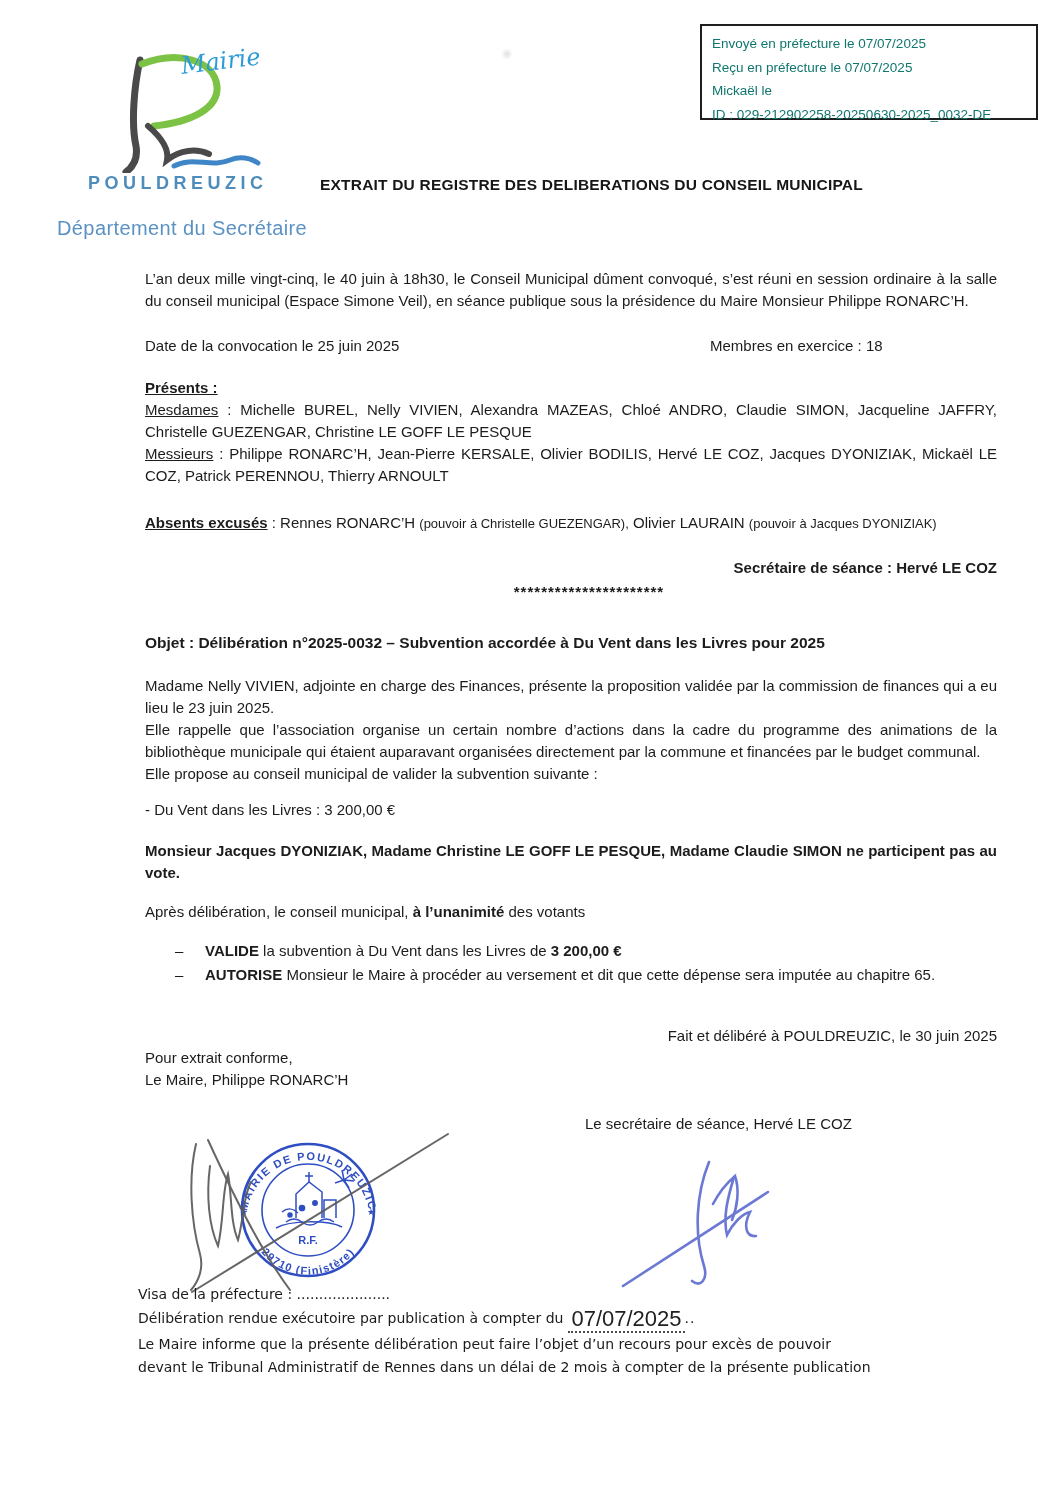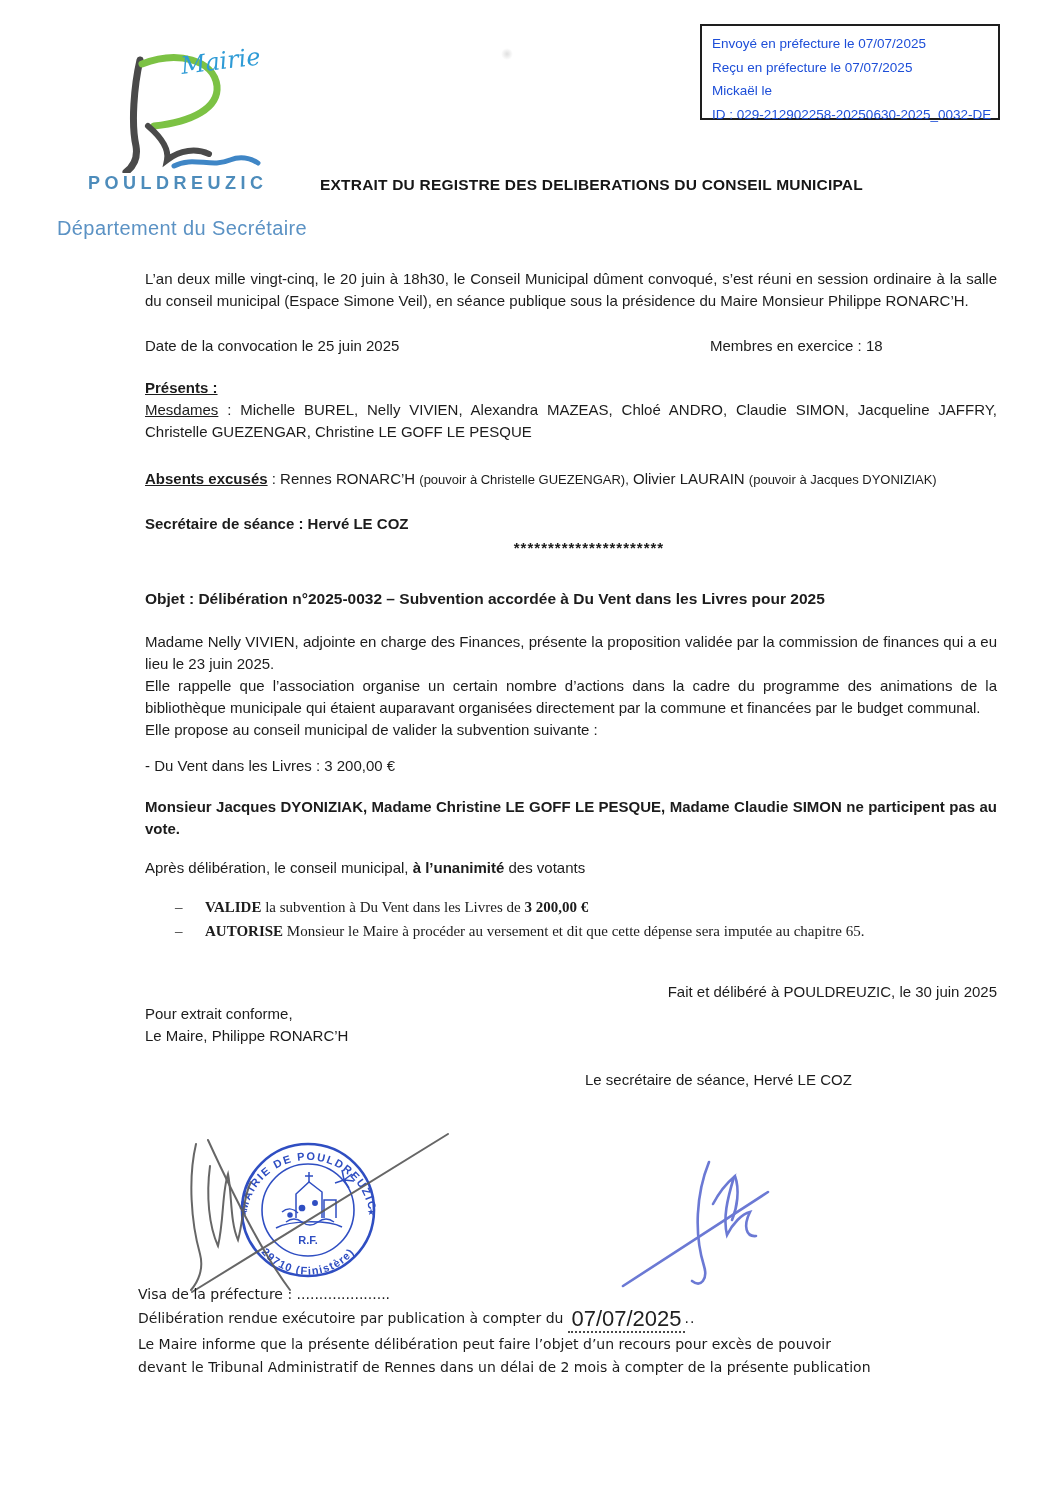--- a/index.html
+++ b/index.html
@@ -2,23 +2,23 @@
 <html lang="fr"><head>
 <meta charset="utf-8">
 <style>
   html,body{margin:0;padding:0;background:#e8e8e8;}
   .page{
     position:relative;width:1058px;height:1496px;background:#ffffff;
     font-family:"Liberation Sans",sans-serif;color:#1c1c1c;margin:0 auto;overflow:hidden;
   }
   
   .pref-box{
-    position:absolute;left:700px;top:24px;width:300px;height:96px;
+    position:absolute;left:700px;top:24px;width:338px;height:96px;
     border:2px solid #1e1e1e;box-sizing:border-box;padding:6px 8px 0 10px;
-    font-size:13.5px;color:#1d4ed8;line-height:23.5px;white-space:nowrap;
+    font-size:13.5px;color:#0f766e;line-height:23.5px;white-space:nowrap;
   }
   
   .logo-svg{position:absolute;left:78px;top:48px;}
   .commune-name{
     position:absolute;left:88px;top:173px;font-size:18px;font-weight:bold;
     letter-spacing:4.5px;color:#4d8cbb;
   }
   .dept-name{
     position:absolute;left:57px;top:217px;font-size:20px;color:#5b92c4;letter-spacing:.4px;
   }
@@ -39,29 +39,29 @@
   .content p{margin:0;}
   .justify{text-align:justify;}
   .b{font-weight:bold;}
   .u{text-decoration:underline;}
   .sm{font-size:13px;}
   .p-intro{padding-top:8px;}
   .p-convoc{margin-top:23px !important;position:relative;}
   .membres{position:absolute;left:565px;top:0;}
   .p-presents{margin-top:20px !important;}
   .p-absents{margin-top:25px !important;}
-  .p-secretaire{margin-top:22px !important;}
+  .p-secretaire{margin-top:22px !important;text-align:right;}
   .p-stars{margin-top:2px !important;text-align:center;font-weight:bold;letter-spacing:1px;padding-left:36px;}
   .p-objet{margin-top:28px !important;font-weight:bold;font-size:15.5px;line-height:24px;width:832px;}
   .p-body1{margin-top:20px !important;}
   .p-sub{margin-top:14px !important;}
   .p-novote{margin-top:19px !important;font-weight:bold;}
   .p-apres{margin-top:17px !important;}
   ul.decisions{margin:16px 0 0 0;padding:0 0 0 60px;list-style:none;}
-  ul.decisions li{position:relative;line-height:24px;margin:0;text-align:justify;font-family:Liberation Serif, serif;}
+  ul.decisions li{position:relative;line-height:24px;margin:0;text-align:justify;}
   ul.decisions li::before{content:"\2013";position:absolute;left:-30px;top:0;}
   .p-fait{margin-top:38px !important;text-align:right;}
   .p-sign{position:relative;}
   .sign-right{position:absolute;left:440px;top:0;margin-top:44px;}
   
   .seal-block{position:absolute;left:178px;top:1122px;}
   .sec-sign{position:absolute;left:615px;top:1148px;}
   
   .footer{
     position:absolute;left:138px;top:1283px;width:866px;
@@ -95,32 +95,35 @@
     <text x="104" y="26" font-family="DejaVu Serif, serif" font-style="italic" font-size="24" fill="#2e9bd6" transform="rotate(-7 104 26)">Mairie</text>
   </svg>
   <div class="commune-name">POULDREUZIC</div>
   <div class="dept-name">Département du Secrétaire</div>
   <div class="smudge"></div>
 
   <div class="doc-title">EXTRAIT DU REGISTRE DES DELIBERATIONS DU CONSEIL MUNICIPAL</div>
 
   <div class="content">
 
-    <p class="p-intro justify">L’an deux mille vingt-cinq, le 20 juin à 18h30, le Conseil Municipal dûment convoqué, s’est réuni en session ordinaire à la salle du conseil municipal (Espace Simone Veil), en séance publique sous la présidence du Maire Monsieur Philippe RONARC’H.</p>
+    <p class="p-intro justify">L’an deux mille vingt-cinq, le 40 juin à 18h30, le Conseil Municipal dûment convoqué, s’est réuni en session ordinaire à la salle du conseil municipal (Espace Simone Veil), en séance publique sous la présidence du Maire Monsieur Philippe RONARC’H.</p>
 
     <p class="p-convoc">
       <span>Date de la convocation le 25 juin 2025</span>
       <span class="membres">Membres en exercice : 18</span>
     </p>
 
     <p class="p-presents">
       <span class="b u">Présents :</span>
     </p>
     <p class="justify">
       <span class="u">Mesdames</span><span> : Michelle BUREL, Nelly VIVIEN, Alexandra MAZEAS, Chloé ANDRO, Claudie SIMON, Jacqueline JAFFRY, Christelle GUEZENGAR, Christine LE GOFF LE PESQUE</span>
+    </p>
+    <p class="justify">
+      <span class="u">Messieurs</span><span> : Philippe RONARC’H, Jean-Pierre KERSALE, Olivier BODILIS, Hervé LE COZ, Jacques DYONIZIAK, Mickaël LE COZ, Patrick PERENNOU, Thierry ARNOULT</span>
     </p>
 
     <p class="p-absents justify">
       <span class="b u">Absents excusés</span><span> : </span><span>Rennes RONARC’H </span><span class="sm">(pouvoir à Christelle GUEZENGAR),</span><span> Olivier LAURAIN </span><span class="sm">(pouvoir à Jacques DYONIZIAK)</span>
     </p>
 
     <p class="p-secretaire b">Secrétaire de séance : Hervé LE COZ</p>
 
     <p class="p-stars">**********************</p>
 

